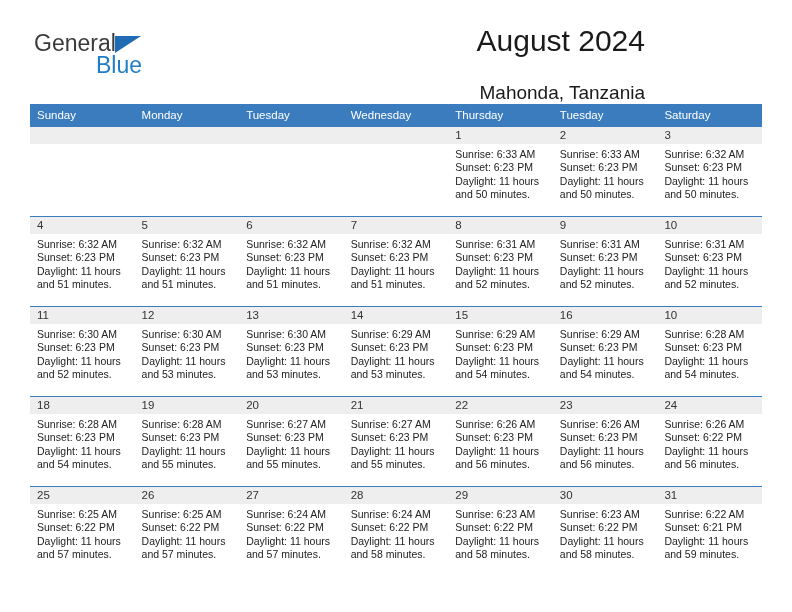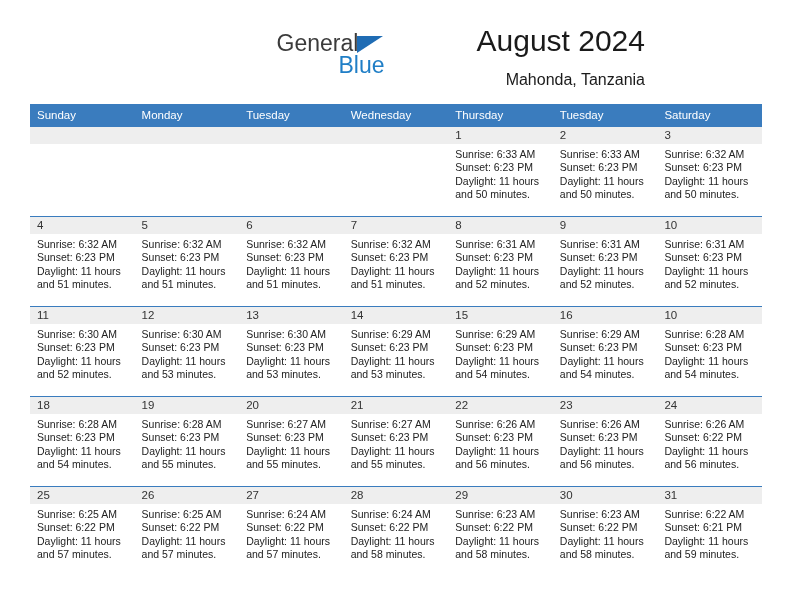--- a/index.html
+++ b/index.html
@@ -24,21 +24,21 @@
   
   .header {
     position: absolute;
     left: 0;
     top: 0;
     width: 679px;
     height: 103px;
     padding: 0 34px;
     display: flex;
     align-items: flex-start;
-    justify-content: flex-end;
+    justify-content: space-between;
   }
   .brand {
     margin-top: 32px;
     position: relative;
     width: 200px;
     height: 60px;
   }
   .brand-general {
     font-size: 23px;
     color: #3b3b3b;
@@ -69,23 +69,23 @@
   }
   .cal-title {
     font-size: 30px;
     color: #1a1a1a;
     line-height: 1.1;
     font-weight: normal;
     margin: 0;
     white-space: nowrap;
   }
   .cal-subtitle {
-    font-size: 16px;
+    font-size: 19px;
     color: #1a1a1a;
-    margin-top: 14px;
+    margin-top: 25px;
     white-space: nowrap;
   }
 
   
   .calendar {
     position: absolute;
     left: 30px;
     top: 104px;
     width: 732px;
     border-collapse: collapse;

